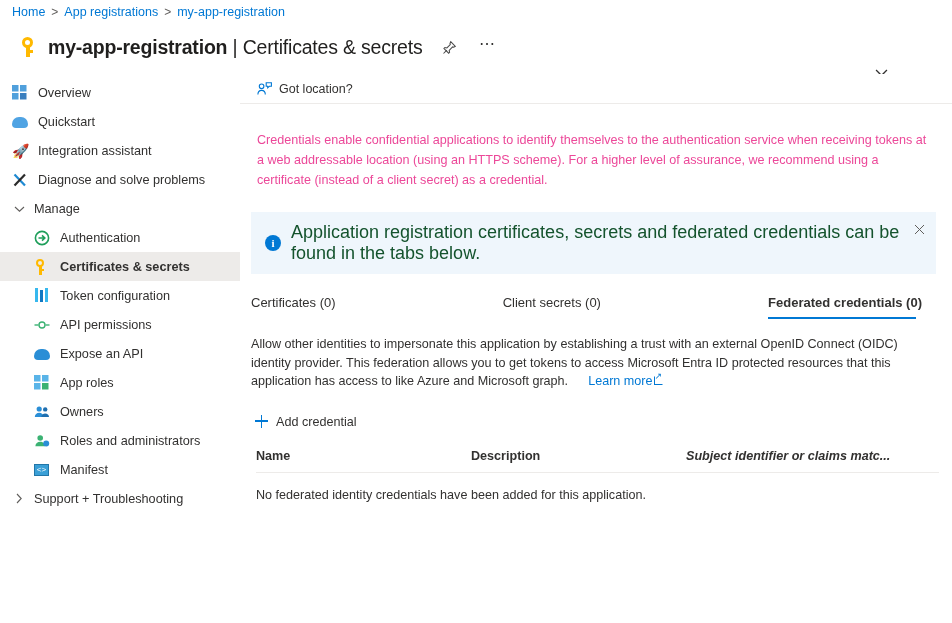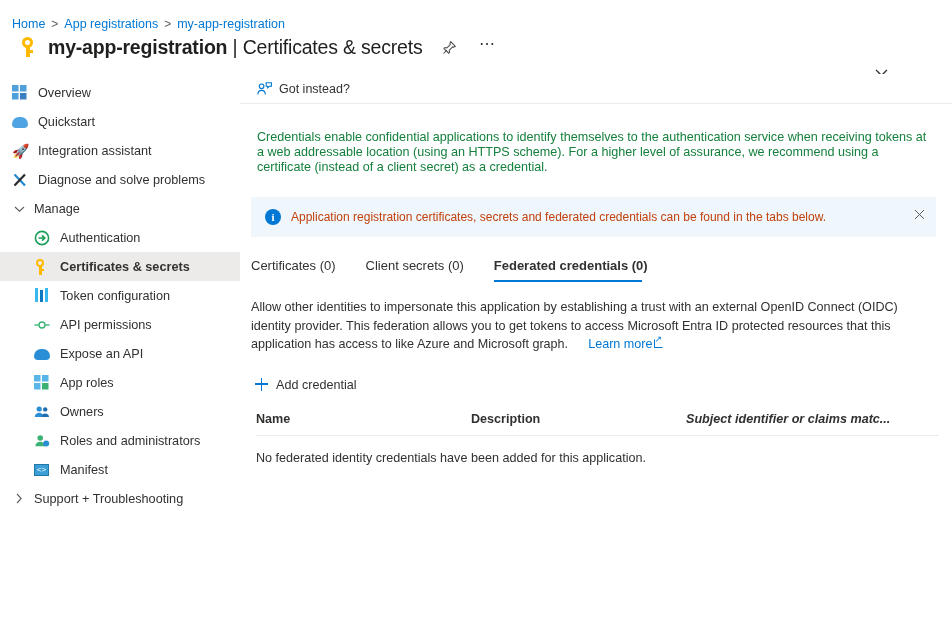--- a/index.html
+++ b/index.html
@@ -7,21 +7,21 @@
     width: 952px; height: 623px;
     background: #ffffff;
     font-family: "Liberation Sans", sans-serif;
     color: #1b1a19;
     overflow: hidden;
   }
   .page { position: relative; width: 952px; height: 623px; background: #fff; }
 
   
   .breadcrumb {
-    position: absolute; left: 12px; top: 14px;
+    position: absolute; left: 12px; top: 2px;
     height: 20px; display: flex; align-items: center;
     font-size: 12.5px;
   }
   .crumb { color: #0078d4; cursor: pointer; white-space: nowrap; }
   .crumb-sep { color: #605e5c; margin: 0 6px; font-size: 12px; }
 
   
   .titlebar {
     position: absolute; left: 0; top: 28px; width: 912px; height: 38px;
     display: flex; align-items: center;
@@ -150,43 +150,43 @@
     height: 30px; display: flex; align-items: center; padding-left: 15px;
     border-bottom: 1px solid #edebe9;
   }
   .feedback-btn {
     display: flex; align-items: center; gap: 7px; cursor: pointer;
     font-size: 12.5px; color: #323130; padding: 3px 6px 3px 2px; border-radius: 2px;
   }
   .fb-ico { width: 15px; height: 14px; position: relative; flex: none; }
 
   .intro {
-    margin: 26px 16px 0 17px; font-size: 12.6px; line-height: 15px;
-    color: #15803d; max-width: 672px;
+    margin: 26px 16px 0 17px; font-size: 12.6px; line-height: 20px;
+    color: #ec4899; max-width: 672px;
   }
   .infobar {
     margin: 22px 16px 0 11px; background: #eff6fc;
     min-height: 40px; display: flex; align-items: center; position: relative;
     padding: 10px 32px 10px 14px;
   }
   .info-ico {
     width: 16px; height: 16px; border-radius: 50%; background: #0078d4;
     color: #fff; font-size: 11px; font-weight: 700; text-align: center;
     line-height: 16px; flex: none; margin-right: 10px;
     font-family: "Liberation Serif", serif;
   }
-  .info-text { font-size: 12px; color: #c2410c; }
+  .info-text { font-size: 18px; color: #14532d; }
   .info-close {
     position: absolute; right: 8px; top: 8px; width: 18px; height: 18px;
     display: flex; align-items: center; justify-content: center;
     color: #605e5c; font-size: 12px; cursor: pointer;
   }
 
   .tabs {
-    display: flex; margin: 16px 0 0 11px; gap: 0; border-bottom: none;
+    display: flex; margin: 16px 0 0 11px; gap: 0; border-bottom: none; justify-content: space-between;
   }
   .tab {
     padding: 5px 12px 9px 0; margin-right: 18px;
     font-size: 13px; color: #323130; cursor: pointer;
     position: relative; white-space: nowrap;
   }
   .tab.active { font-weight: 700; }
   .tab.active::after {
     content: ""; position: absolute; left: 0; right: 18px; bottom: 0;
     height: 2px; background: #0078d4;
@@ -414,21 +414,21 @@
 
     <div class="cmdbar">
       <div class="feedback-btn">
         <span class="fb-ico">
           <svg width="15" height="14" viewBox="0 0 15 14" aria-hidden="true">
             <circle cx="4.6" cy="4.3" r="2.3" fill="none" stroke="#0078d4" stroke-width="1.1"></circle>
             <path d="M0.9 12.6c0-2.6 1.6-4.2 3.7-4.2s3.7 1.6 3.7 4.2" fill="none" stroke="#0078d4" stroke-width="1.1"></path>
             <path d="M9.2 0.7h5.2v3.6h-2.1l-1.6 1.5V4.3H9.2z" fill="none" stroke="#0078d4" stroke-width="1.1"></path>
           </svg>
         </span>
-        <span>Got instead?</span>
+        <span>Got location?</span>
       </div>
     </div>
 
     <div class="intro">Credentials enable confidential applications to identify themselves to the authentication service when receiving tokens at a web addressable location (using an HTTPS scheme). For a higher level of assurance, we recommend using a certificate (instead of a client secret) as a credential.</div>
 
     <div class="infobar">
       <span class="info-ico">i</span>
       <span class="info-text">Application registration certificates, secrets and federated credentials can be found in the tabs below.</span>
       <span class="info-close">
         <svg width="11" height="11" viewBox="0 0 11 11" aria-hidden="true">

